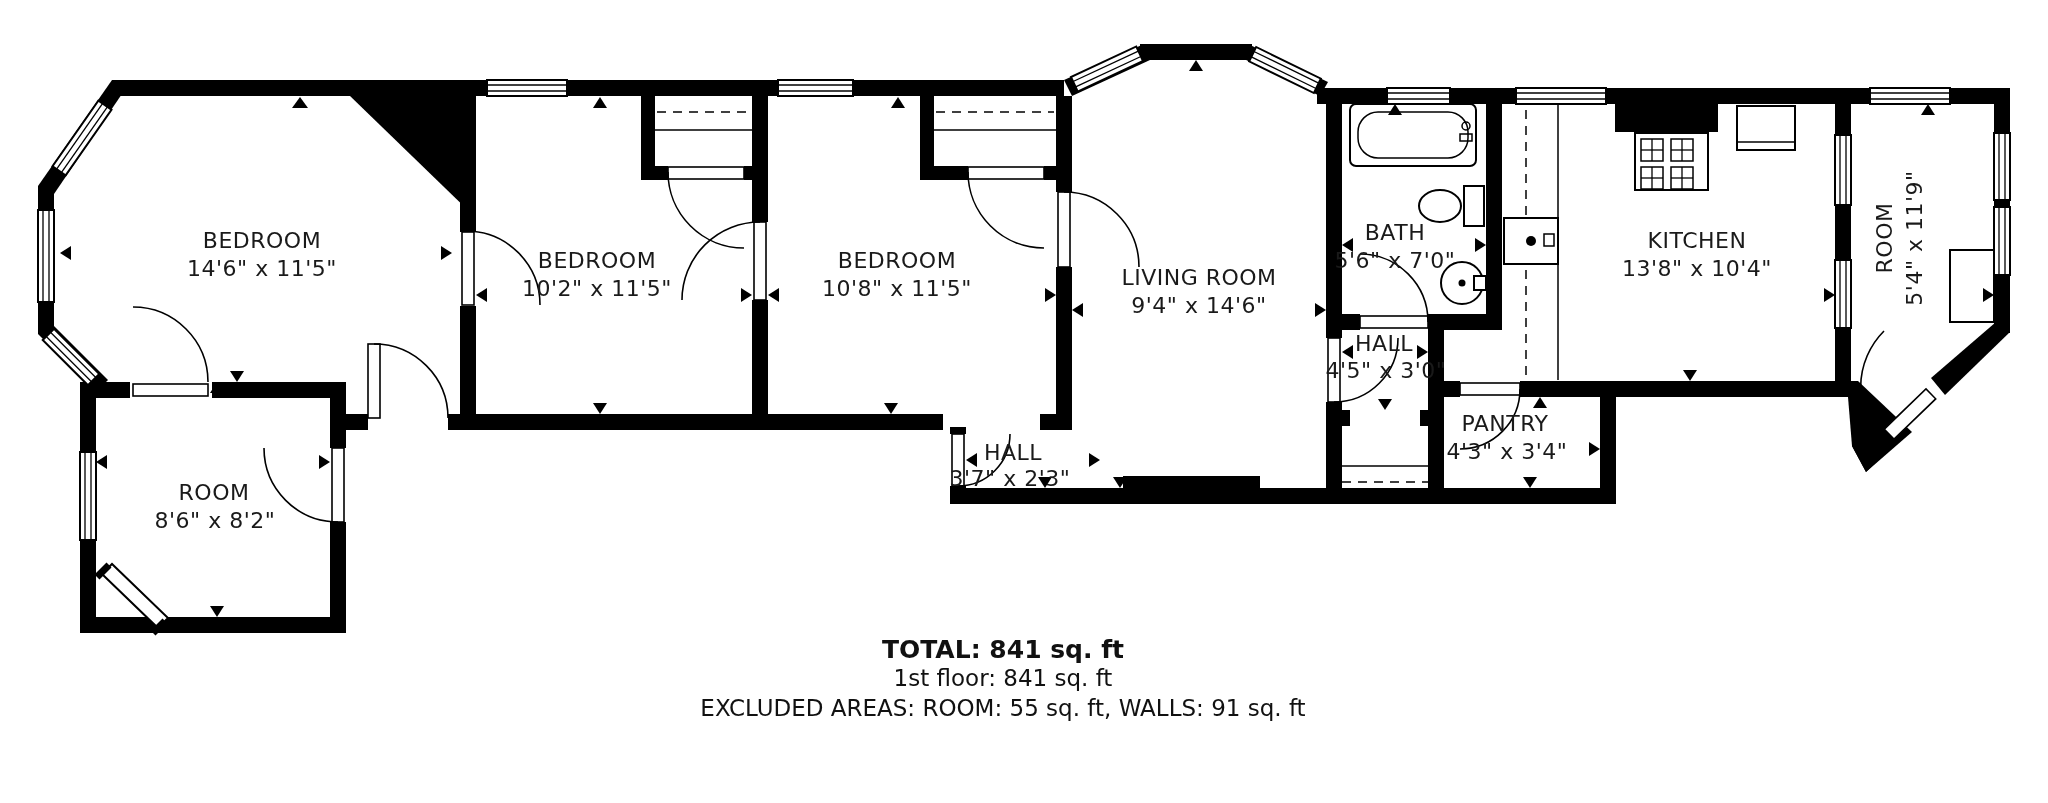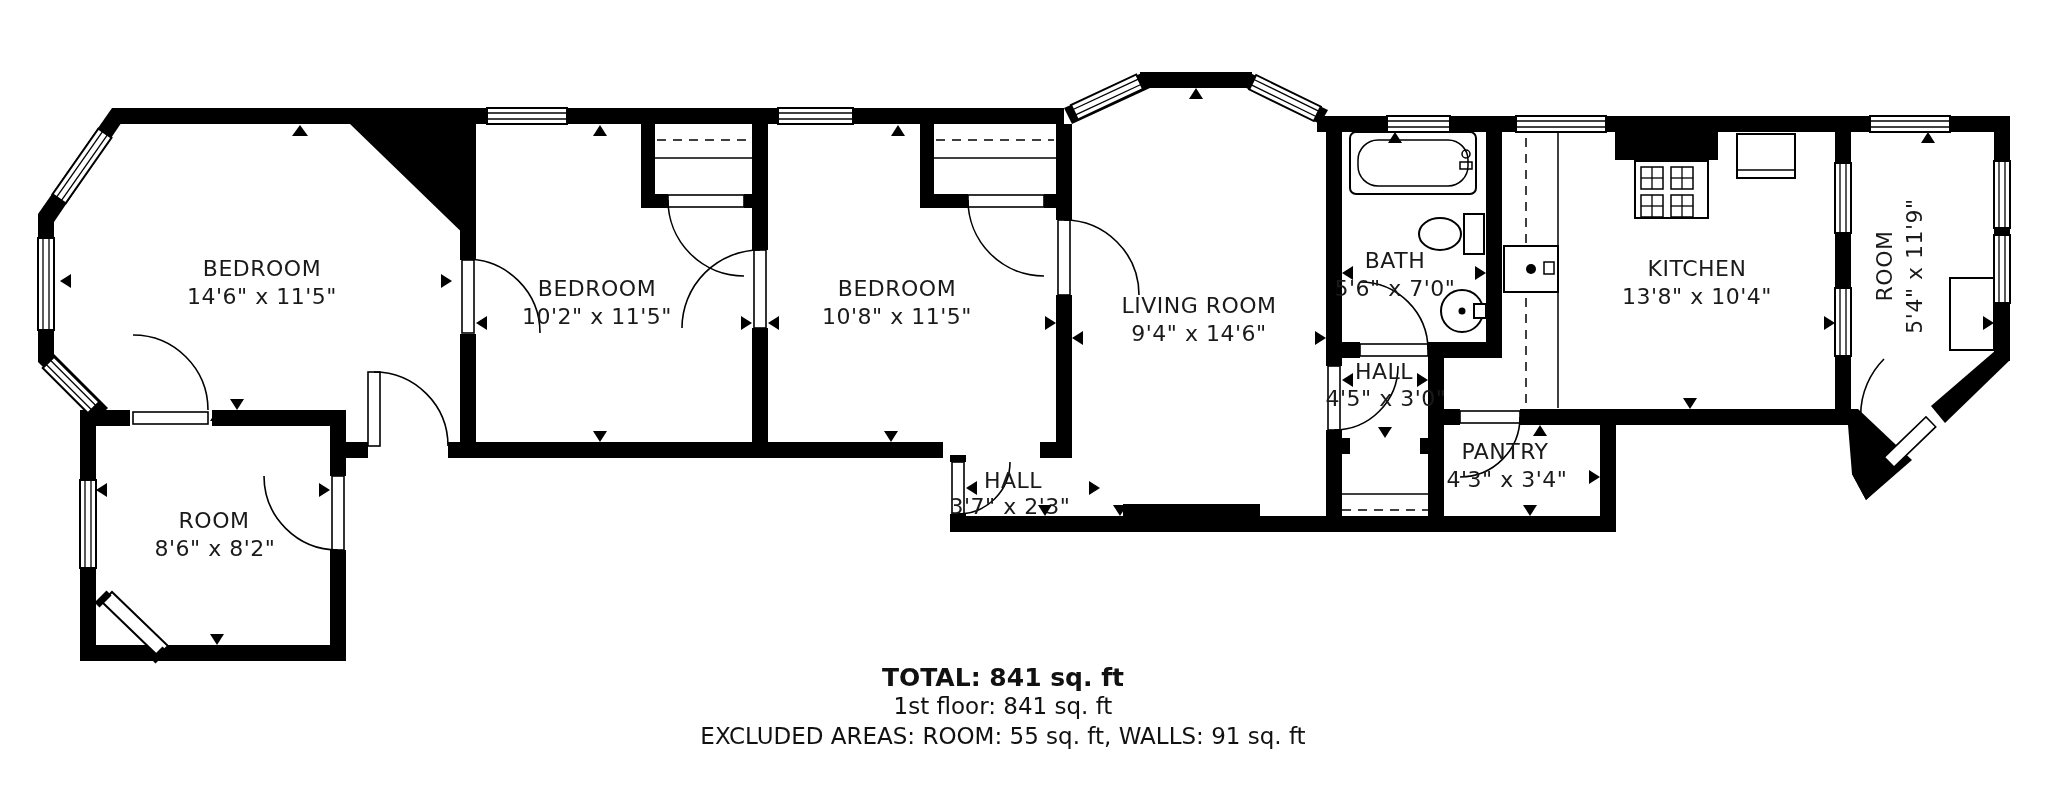--- a/index.html
+++ b/index.html
@@ -1,16 +1,16 @@
 <!DOCTYPE html>
 <html><head>
 <meta charset="utf-8">
 <style>
   html,body{margin:0;padding:0;background:#ffffff;}
-  .stage{position:relative;width:2048px;height:759px;background:#fff;overflow:hidden;font-family:"DejaVu Sans",sans-serif;margin-top:28px;}
+  .stage{position:relative;width:2048px;height:759px;background:#fff;overflow:hidden;font-family:"DejaVu Sans",sans-serif;}
   svg{display:block;}
   .wall{fill:#000000;stroke:none;}
   .win{fill:#ffffff;stroke:#000000;stroke-width:2;}
   .winline{stroke:#000000;stroke-width:1.3;}
   .leaf{fill:#ffffff;stroke:#000000;stroke-width:1.6;}
   .arc{fill:none;stroke:#000000;stroke-width:1.6;}
   .fix{fill:#ffffff;stroke:#000000;stroke-width:2;}
   .thin{fill:none;stroke:#000000;stroke-width:1.5;}
   .dash{fill:none;stroke:#000000;stroke-width:1.5;stroke-dasharray:9 7;}
   .mk{fill:#000000;}

